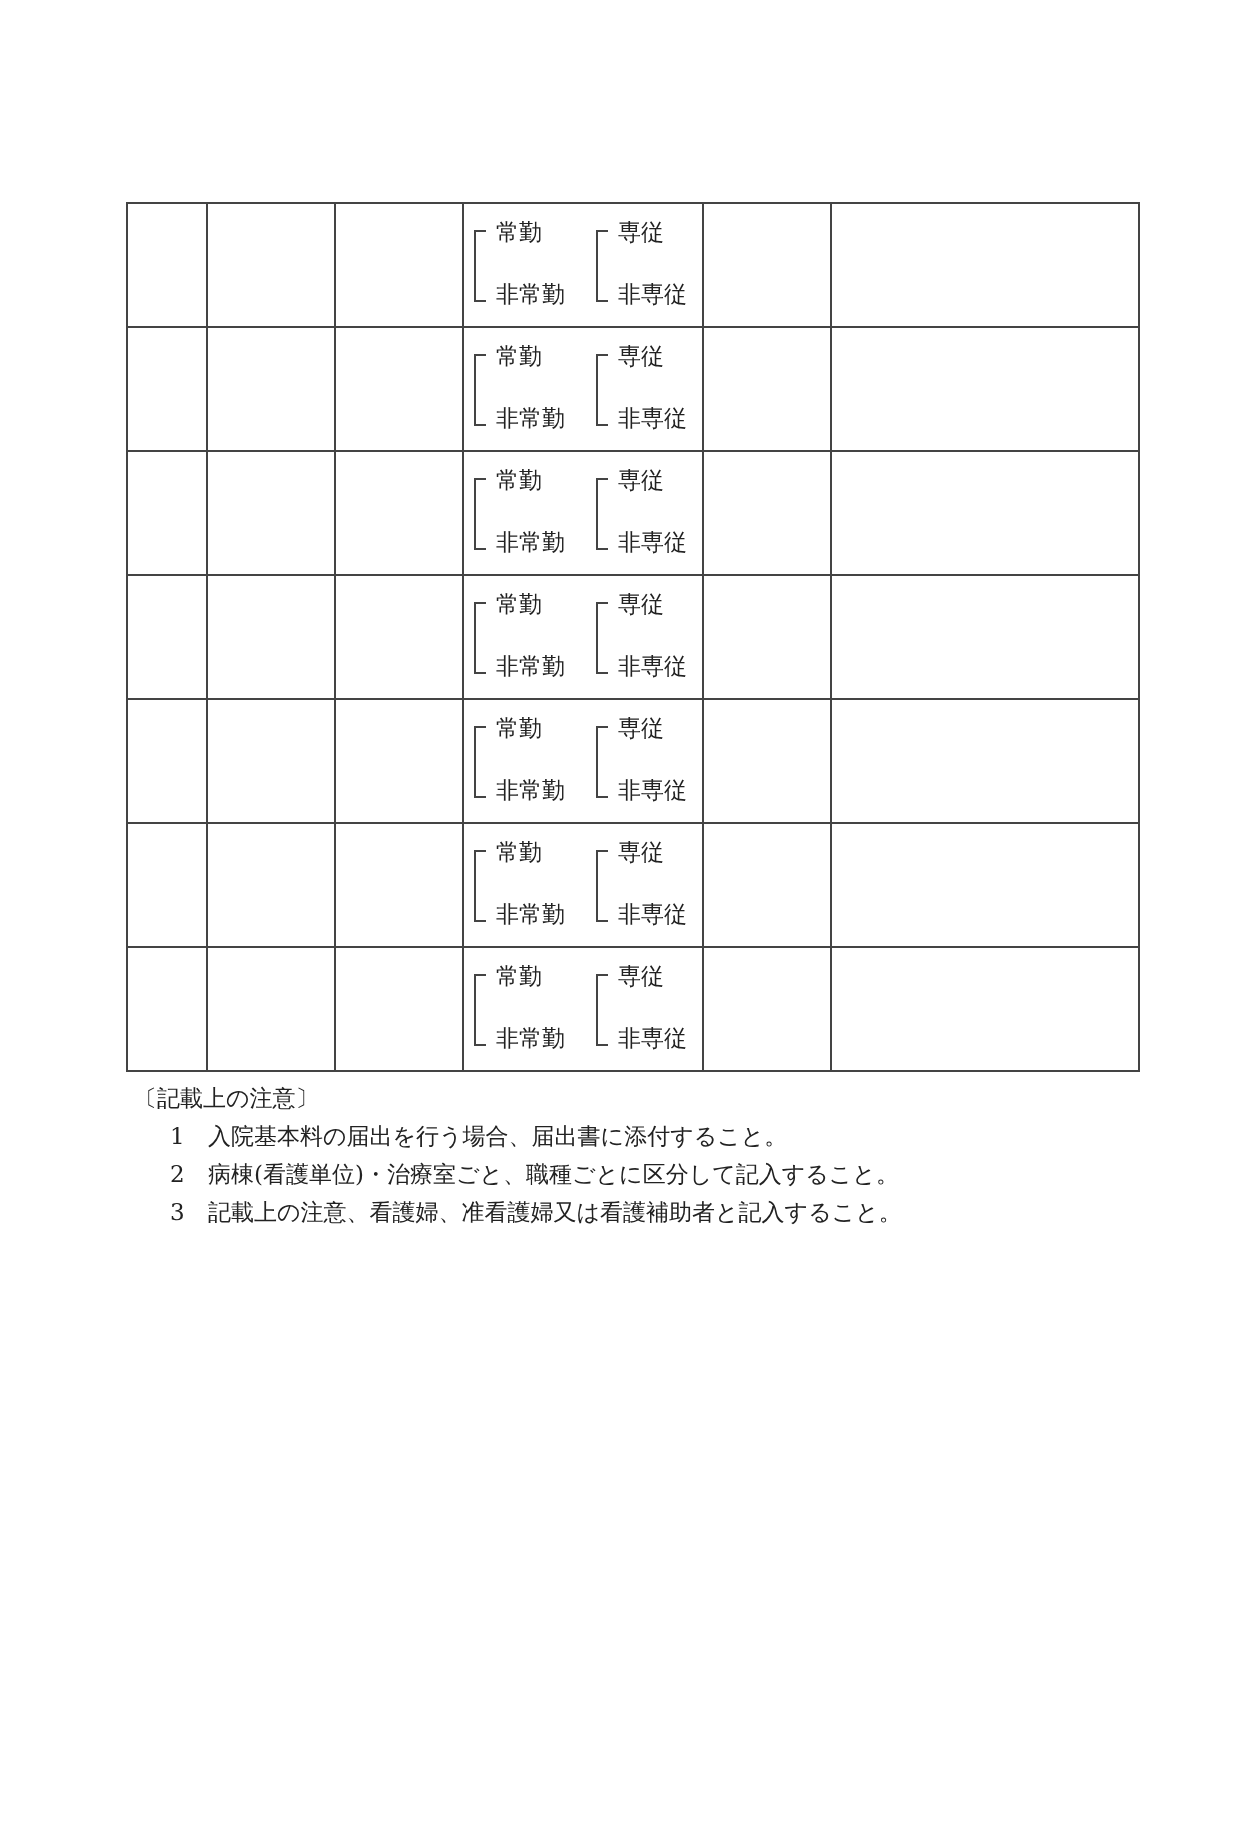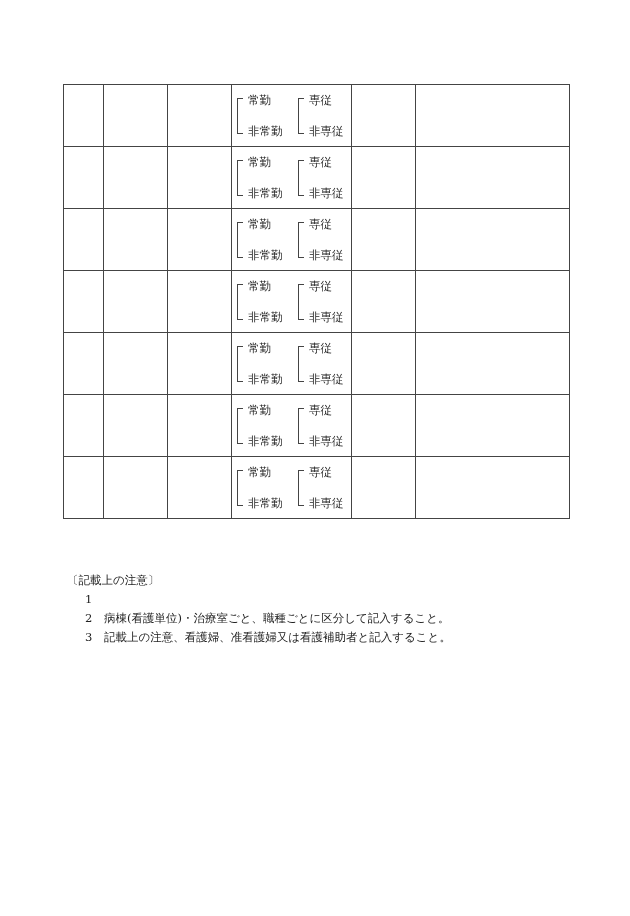--- a/index.html
+++ b/index.html
@@ -1,33 +1,33 @@
 <!DOCTYPE html>
 <html><head>
 <meta charset="utf-8">
 <style>
   html, body { margin: 0; padding: 0; }
   body {
     width: 630px; height: 916px; background: #ffffff; position: relative;
     font-family: "DejaVu Serif", "Liberation Serif", serif; color: #222;
   }
   .form-table {
-    position: absolute; left: 63px; top: 84px;
+    position: absolute; left: 63px; top: 101px;
     border-collapse: collapse; table-layout: fixed; font-family: Liberation Serif, serif;
   }
   .form-table td {
     border: 1px solid #444; padding: 0; height: 61px; vertical-align: top;
   }
   .bcell { position: relative; }
   .bracket {
     position: absolute; width: 5px; border: 1px solid #444; border-right: none;
     top: 13px; height: 34px;
   }
   .blabel { position: absolute; font-size: 11.5px; line-height: 14px; white-space: nowrap; }
-  .notes { position: absolute; left: 63px; top: 540px; font-size: 11.5px; line-height: 19px; margin-top: 31px; }
+  .notes { position: absolute; left: 63px; top: 540px; font-size: 11.5px; line-height: 19px; }
   .notes .head { margin-left: 4px; }
   .notes .item { display: flex; margin-left: 22px; }
   .notes .num { width: 19px; }
 </style>
 </head>
 <body>
 
 <table class="form-table">
   <colgroup>
     <col style="width:40px">
@@ -143,20 +143,21 @@
         <td></td>
         <td></td>
       </tr>
     </tbody>
 </table>
 
 <div class="notes">
   <div class="head">〔記載上の注意〕</div>
   <div class="item">
     <span class="num">1</span>
+    <span>入院基本料の届出を行う場合、届出書に添付すること。</span>
   </div>
   <div class="item">
     <span class="num">2</span>
     <span>病棟(看護単位)・治療室ごと、職種ごとに区分して記入すること。</span>
   </div>
   <div class="item">
     <span class="num">3</span>
     <span>記載上の注意、看護婦、准看護婦又は看護補助者と記入すること。</span>
   </div>
 </div>

